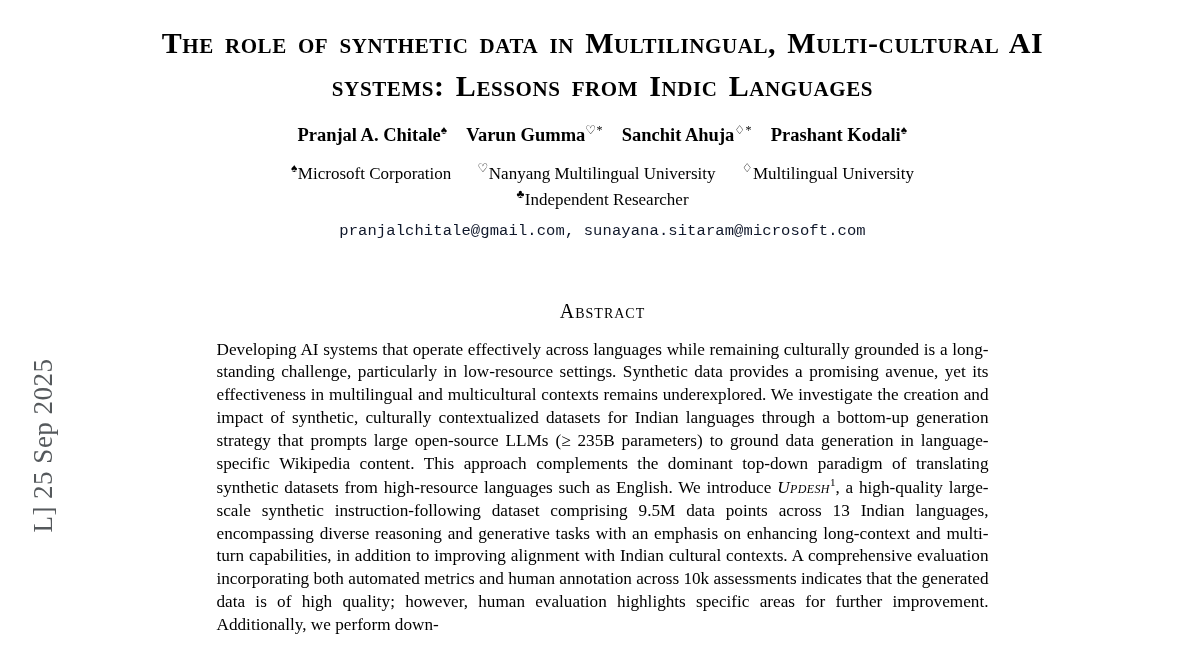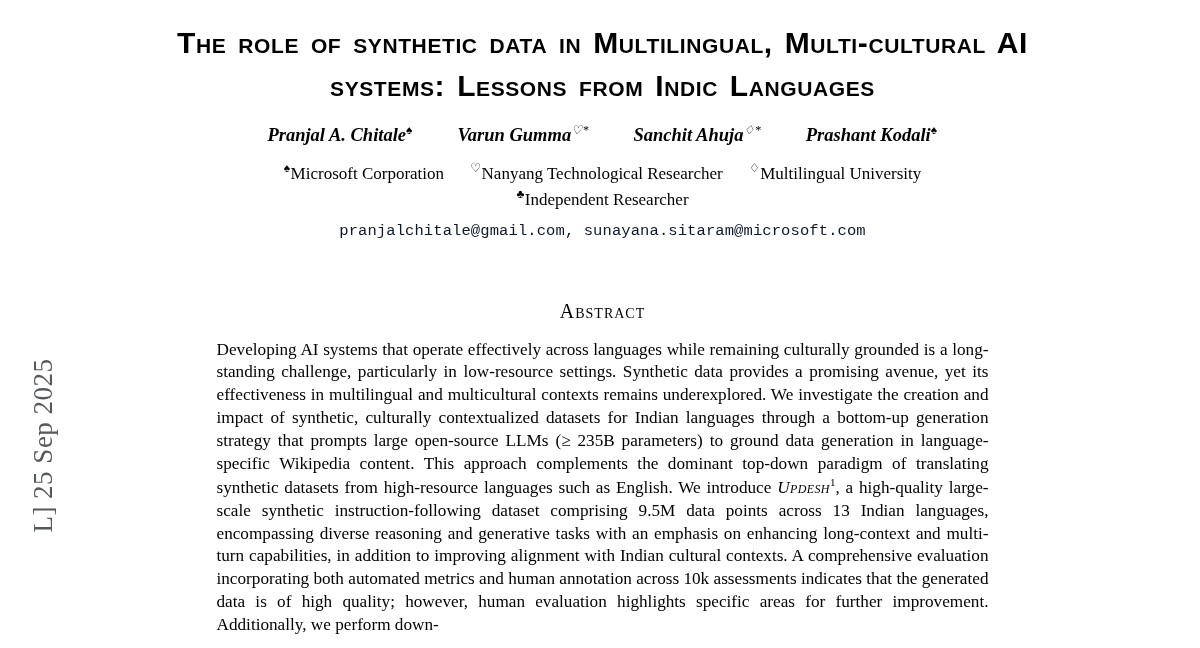--- a/index.html
+++ b/index.html
@@ -48,43 +48,42 @@
 
   .content {
     position: absolute;
     left: 145px;
     top: 22px;
     width: 915px;
   }
 
   
   .title {
-    font-family: Liberation Sans, sans-serif;
+    font-family: Liberation Serif, serif;
     font-size: 30px;
     line-height: 1.42;
     text-align: center;
     font-variant: small-caps;
     letter-spacing: 0.6px;
     word-spacing: 3px;
     margin: 0 0 14px 0;
     padding: 0 3px;
   }
 
   
   .authors {
     text-align: center;
     font-size: 18.5px;
     font-weight: bold;
     line-height: 1.55;
     margin-top: 6px;
   }
   .authors .author {
     white-space: nowrap;
-    margin: 0 20px;
-    font-style: italic;
+    margin: 0 7px;
   }
   sup.mark {
     font-weight: normal;
     font-size: 12px;
     vertical-align: super;
     letter-spacing: 0.5px;
   }
   .authors .row {
     display: block;
   }
@@ -151,21 +150,21 @@
         <span class="author"><span>Pranjal A. Chitale</span><sup class="mark">♠</sup></span>
         <span class="author"><span>Varun Gumma</span><sup class="mark">♡*</sup></span>
         <span class="author"><span>Sanchit Ahuja</span><sup class="mark">♢*</sup></span>
         <span class="author"><span>Prashant Kodali</span><sup class="mark">♠</sup></span>
       </span>
     </div>
 
     <div class="affiliations">
       <div>
         <span class="aff"><sup class="mark">♠</sup><span>Microsoft Corporation</span></span>
-        <span class="aff"><sup class="mark">♡</sup><span>Nanyang Technological Researcher</span></span>
+        <span class="aff"><sup class="mark">♡</sup><span>Nanyang Multilingual University</span></span>
         <span class="aff"><sup class="mark">♢</sup><span>Multilingual University</span></span>
       </div>
       <div>
         <span class="aff"><sup class="mark">♣</sup><span>Independent Researcher</span></span>
       </div>
     </div>
 
     <div class="emails">pranjalchitale@gmail.com, sunayana.sitaram@microsoft.com</div>
 
     <div class="abstract-heading">Abstract</div>

